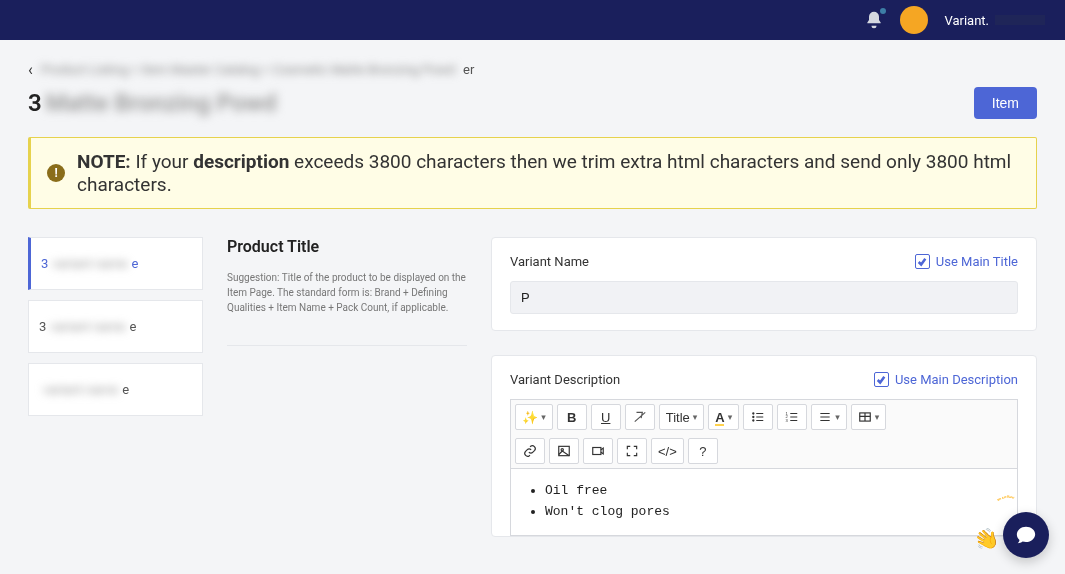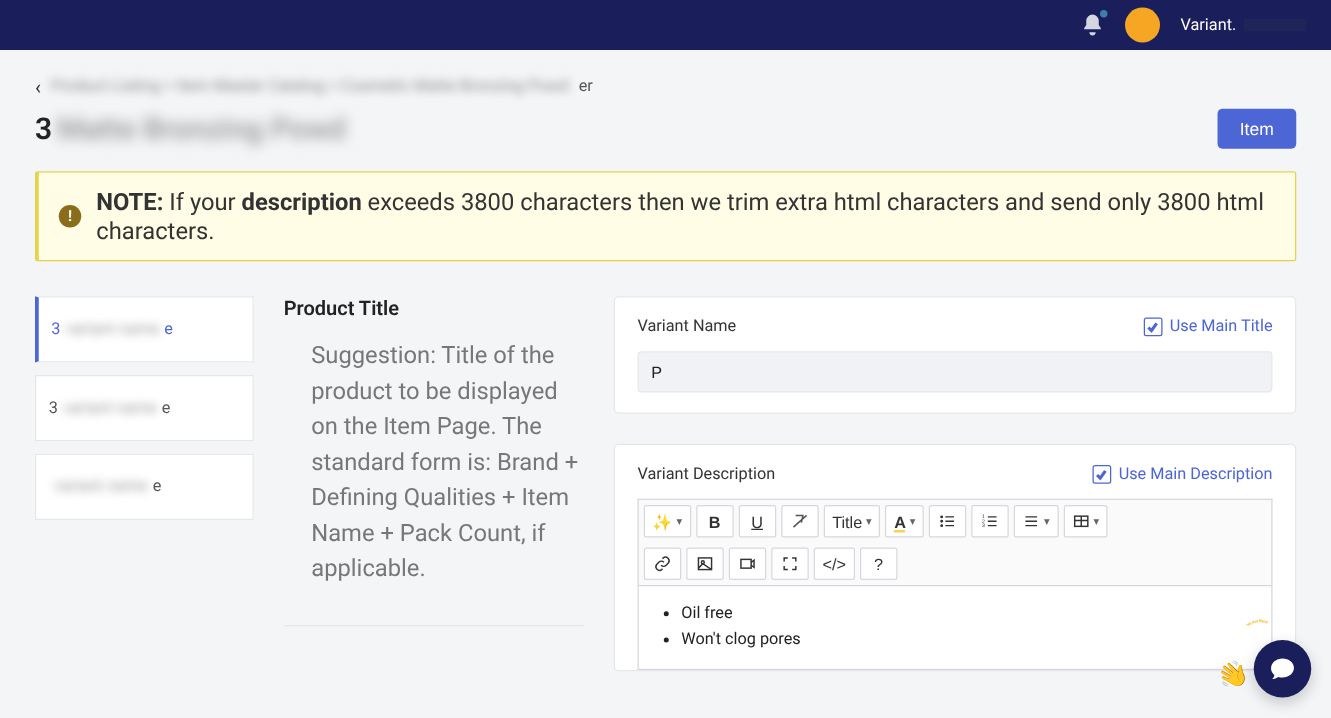--- a/index.html
+++ b/index.html
@@ -26,38 +26,38 @@
   .content-grid { display: flex; gap: 24px; align-items: flex-start; }
   .sidebar-col { width: 175px; flex-shrink: 0; }
   .variant-item { background: #fff; border: 1px solid #e5e7eb; padding: 18px 10px; font-size: 13px; color: #555; position: relative; display:flex; gap:4px;}
   .variant-item.active { border-left: 3px solid #4d66d6; color: #4d66d6; }
   .variant-item + .variant-item { margin-top: 10px; }
   .variant-item .redact { filter: blur(4px); color: #999; }
   .main-col { flex: 1; display: flex; gap: 24px; }
   .label-col { width: 240px; flex-shrink: 0; }
   .form-col { flex: 1; }
   .section-heading { font-size: 16px; font-weight: 600; color: #222; margin-bottom: 14px; }
-  .section-hint { font-size: 19px; color: #777; line-height: 1.5; margin-bottom: 30px; margin-left: 22px; }
+  .section-hint { font-size: 10px; color: #777; line-height: 1.5; margin-bottom: 30px; }
   .hr { border: none; border-top: 1px solid #e5e7eb; margin: 10px 0 22px; }
   .form-card { background: #fff; border: 1px solid #e5e7eb; border-radius: 4px; padding: 16px 18px; margin-bottom: 24px; }
   .form-card-head { display: flex; justify-content: space-between; align-items: center; margin-bottom: 12px; }
   .form-label { font-size: 13px; color: #333; }
   .checkbox-wrap { display: flex; align-items: center; gap: 6px; color: #4d66d6; font-size: 13px; cursor:pointer;margin-left:25px;}
   .checkbox-box { width: 15px; height: 15px; border: 1.5px solid #4d66d6; border-radius: 2px; display: flex; align-items: center; justify-content: center; }
   .checkbox-box svg { width: 10px; height: 10px; fill: none; stroke: #4d66d6; stroke-width: 3; }
   .text-input { width: 100%; background: #f1f2f5; border: 1px solid #e5e7eb; border-radius: 3px; padding: 8px 10px; font-size: 13px; color: #222; }
   .rte-toolbar { border: 1px solid #d6d8dd; border-bottom: none; background: #fafafa; padding: 4px; display: flex; flex-wrap: wrap; gap: 4px; }
   .rte-btn { min-width: 30px; height: 26px; border: 1px solid #d6d8dd; background: #fff; border-radius: 2px; display: inline-flex; align-items: center; justify-content: center; font-size: 13px; color: #333; padding: 0 6px; cursor:pointer; gap:3px;}
   .rte-btn .caret { font-size: 9px; color: #666; }
   .rte-btn.bold { font-weight: 700; }
   .rte-btn.underline { text-decoration: underline; }
   .rte-font-color { position:relative; }
   .rte-font-color .aletter { font-weight:700; }
   .rte-font-color .underline-bar { position:absolute; bottom:3px; left:6px; right:14px; height:2px; background:#ffd24d; }
-  .rte-body { border: 1px solid #d6d8dd; padding: 12px 16px; min-height: 60px; background:#fff;}
+  .rte-body { border: 1px solid #d6d8dd; padding: 12px 16px; min-height: 60px; background:#fff;font-family:Liberation Mono, monospace;}
   .rte-body ul { padding-left: 18px; }
   .rte-body li { font-size: 13px; color: #222; line-height: 1.6; }
   .chat-widget { position: fixed; bottom: 16px; right: 16px; display: flex; align-items: flex-end; }
   .chat-bubble { width: 46px; height: 46px; border-radius: 50%; background: #1a1f5c; display: flex; align-items: center; justify-content: center; box-shadow: 0 4px 12px rgba(0,0,0,.2); position:relative; }
   .chat-bubble svg { fill: #fff; width: 22px; height: 22px; }
   .wearehere { position:absolute; top:-24px; right:-4px; width:90px; text-align:center;}
   .wearehere svg text { font-family: cursive; font-weight:700; fill:#ffd24d; stroke:#ff9f1a; stroke-width:.7; paint-order: stroke; }
   .wave-hand { position:absolute; bottom: 6px; right: 50px; font-size: 20px; transform: rotate(-20deg);}
 </style>
 </head>

